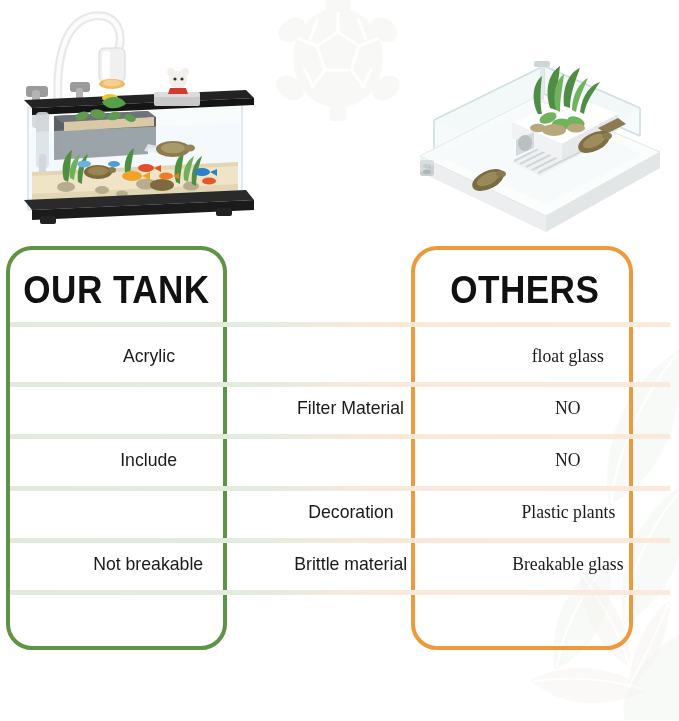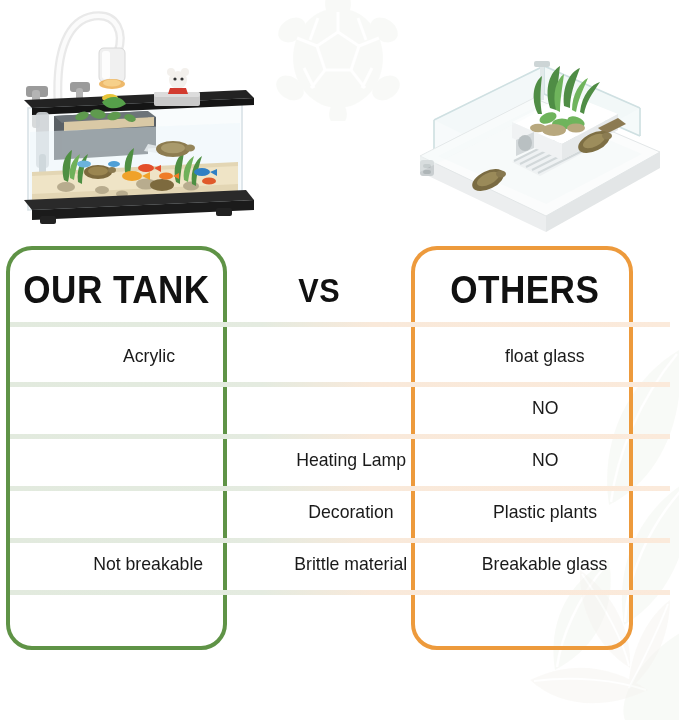--- a/index.html
+++ b/index.html
@@ -63,21 +63,21 @@
   .cell{
     position:absolute; top:0; height:52px;
     display:flex; align-items:center; justify-content:center;
     font-size:19px; color:#1a1a1a; white-space:nowrap;
     font-family:"Liberation Sans", sans-serif;
     transform-origin:center;
   }
   .cell span{ display:inline-block; transform:scaleX(.93); }
   .c-left { left:8px;   width:217px; }
   .c-mid  { left:229px; width:180px; }
-  .c-right{ left:404px; width:218px; }
+  .c-right{ left:427px; width:218px;font-family:Liberation Serif, serif; }
   .c-left.tight span, .c-right.tight span{ transform:scaleX(.86); }
 </style>
 </head>
 <body>
 
 <div id="page">
 
   <svg class="wm" id="wm-turtle" viewBox="0 0 180 125">
     <g fill="#f3f5f1">
       <ellipse cx="90" cy="62" rx="45" ry="50"></ellipse>
@@ -303,48 +303,48 @@
   </svg>
 
   <div id="table">
 
     <div class="roundbox" id="rb-our"></div>
     <div class="roundbox" id="rb-others"></div>
 
     <div class="hdr" id="hdr-our">
       <span class="hdr-text">OUR TANK</span>
     </div>
-    <div class="hdr" id="hdr-vs">
-      <span class="hdr-text">VS</span>
-    </div>
     <div class="hdr" id="hdr-others">
       <span class="hdr-text">OTHERS</span>
     </div>
 
     <div class="divider" style="top:82px"></div>
     <div class="row" style="top:90px">
       <div class="cell c-left">
           <span>Acrylic</span>
         </div>
       <div class="cell c-right">
           <span>float glass</span>
         </div>
     </div>
 
     <div class="divider" style="top:142px"></div>
     <div class="row" style="top:142px">
+      <div class="cell c-mid">
+          <span>Filter Material</span>
+        </div>
       <div class="cell c-right">
           <span>NO</span>
         </div>
     </div>
 
     <div class="divider" style="top:194px"></div>
     <div class="row" style="top:194px">
-      <div class="cell c-mid">
-          <span>Heating Lamp</span>
+      <div class="cell c-left">
+          <span>Include</span>
         </div>
       <div class="cell c-right">
           <span>NO</span>
         </div>
     </div>
 
     <div class="divider" style="top:246px"></div>
     <div class="row" style="top:246px">
       <div class="cell c-mid">
           <span>Decoration</span>

